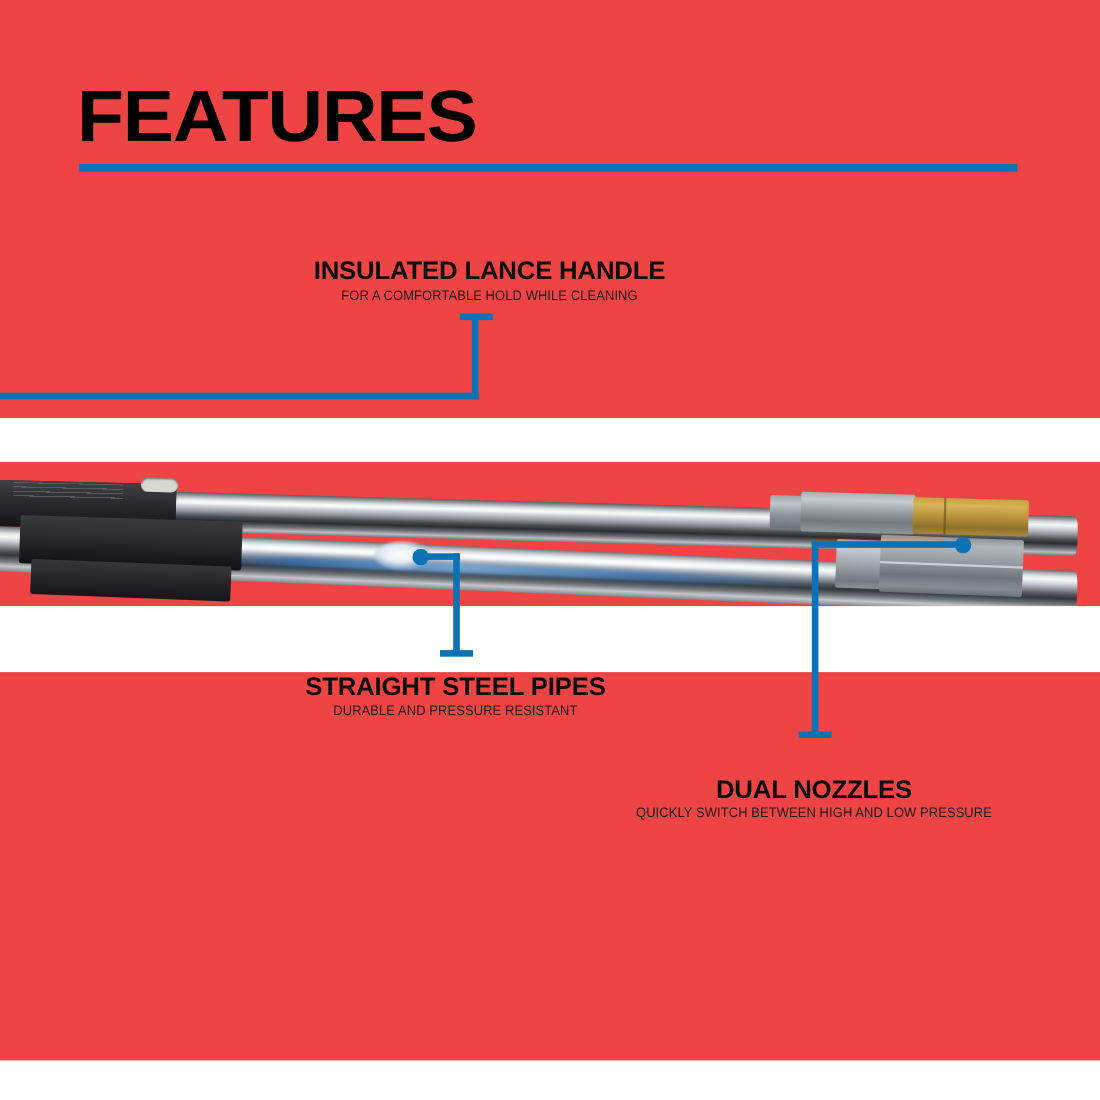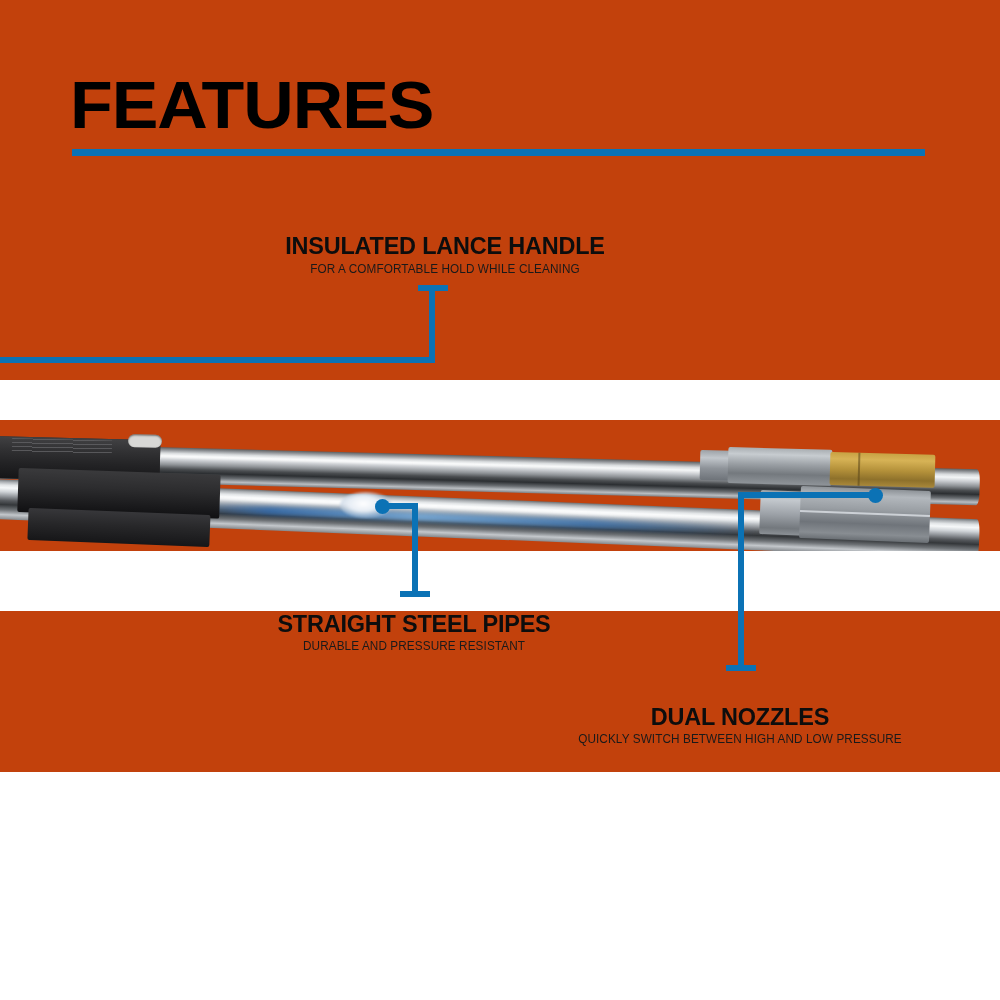--- a/index.html
+++ b/index.html
@@ -9,22 +9,22 @@
   }
   body {
     width: 1000px;
     height: 1000px;
     font-family: "Liberation Sans", sans-serif;
     overflow: hidden;
   }
   #page {
     position: relative;
     width: 1000px;
-    height: 772px;
-    background: #c2410c;
+    height: 964px;
+    background: #ef4444;
     overflow: hidden;
   }
 
   
   #page-title {
     position: absolute;
     left: 70px;
     top: 72px;
     font-family: "Liberation Sans", sans-serif;
     font-weight: bold;

